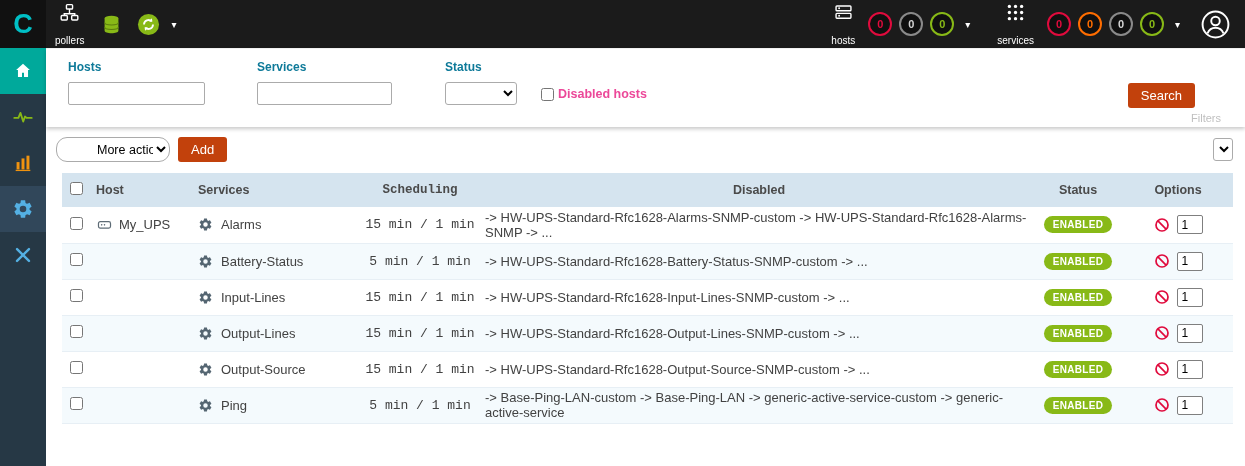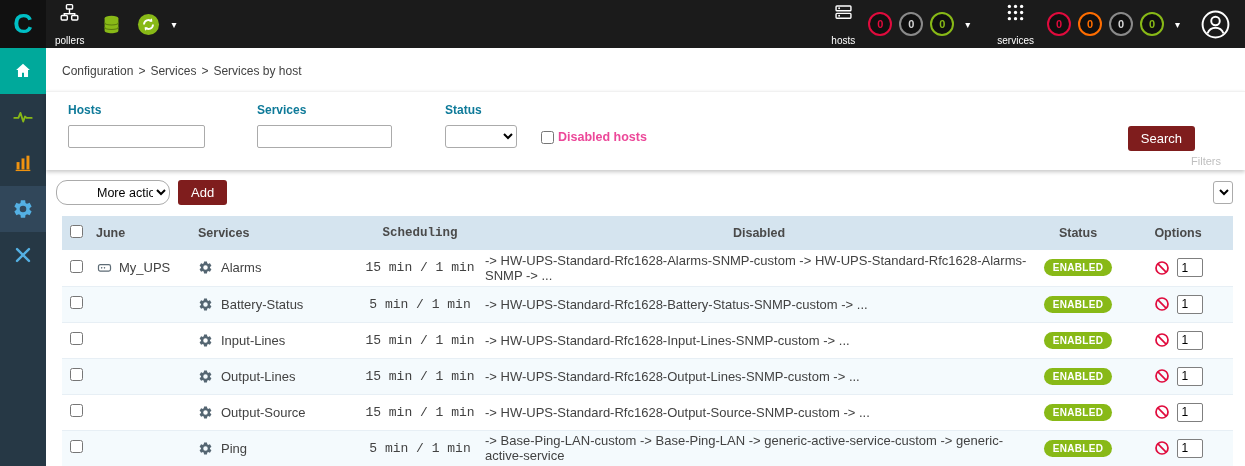--- a/index.html
+++ b/index.html
@@ -59,21 +59,21 @@
   .fb-hosts { margin-right: 52px; }
   .fb-services { margin-right: 53px; }
   .fb-services .ftext { width: 135px; }
   .fb-templates { margin-right: 140px; }
   .fsel { height: 23px; border: 1px solid #ababab; border-radius: 3px; background: #fff; font-size: 12px; font-family: inherit; }
   .sel-templates { width: 330px; }
   .sel-status { width: 72px; }
   .fb-status { margin-right: 24px; }
   .fcheck { display: flex; align-items: center; gap: 4px; margin-top: 27px; }
   .fcheck label { color: #ec4899; font-size: 12.5px; font-weight: bold; cursor: pointer; }
-  .btn-green { background: #7f1d1d; color: #fff; border: none; border-radius: 3px; height: 25px;
+  .btn-green { background: #c2410c; color: #fff; border: none; border-radius: 3px; height: 25px;
                padding: 0 13px; font-size: 13px; font-family: inherit; cursor: pointer; text-align: right; }
   .search-btn { margin-left: auto; margin-top: 23px; }
   .filters-caption { position: absolute; right: 24px; bottom: 3px; color: #bfbfbf; font-size: 11px; }
 
   
   .actions-row { display: flex; align-items: center; padding: 10px 12px 9px 10px; gap: 8px; }
   .sel-actions { width: 114px; height: 25px; border: 1px solid #ababab; border-radius: 11px; background: #fff; font-size: 12.5px; font-family: inherit; padding-left: 36px; }
   .sel-pagesize { margin-left: auto; width: 20px; height: 23px; border: 1px solid #ababab; border-radius: 3px; background: #fff; font-size: 12px; font-family: inherit; }
 
   
@@ -299,23 +299,20 @@
           <span>
             <svg>
               <use href="#i-tools"></use>
             </svg>
           </span>
         </div>
     </nav>
 
     <main class="main">
 
-      <div class="breadcrumb">
-        <span class="crumb">Configuration</span><span class="sep">&gt;</span><span class="crumb">Services</span><span class="sep">&gt;</span><span>Services by host</span>
-      </div>
 
       <section class="filter-card">
         <div class="fblock fb-hosts">
           <span class="flabel">Hosts</span>
           <input class="ftext" type="text" value="" style="">
         </div>
         <div class="fblock fb-services">
           <span class="flabel">Services</span>
           <input class="ftext" type="text" value="" style="">
         </div>
@@ -340,21 +337,21 @@
         <button class="btn-green">Add</button>
         <select class="sel-pagesize">
           <option>30</option>
         </select>
       </div>
 
       <table class="svc-table">
         <thead>
           <tr>
             <th class="c-check"><input type="checkbox" style=""></th>
-            <th class="c-host">June</th>
+            <th class="c-host">Host</th>
             <th class="c-svc">Services</th>
             <th class="c-sched">Scheduling</th>
             <th class="c-tpl">Disabled</th>
             <th class="c-status">Status</th>
             <th class="c-opt">Options</th>
           </tr>
         </thead>
         <tbody>
           <tr>
             <td class="c-check"><input type="checkbox" style=""></td>

